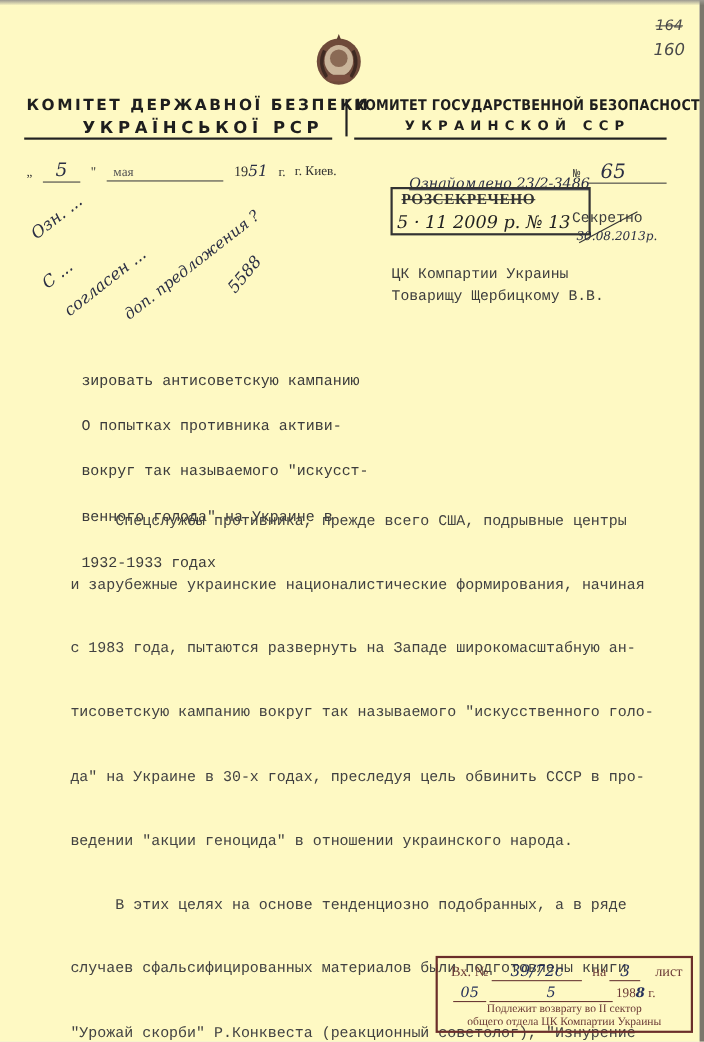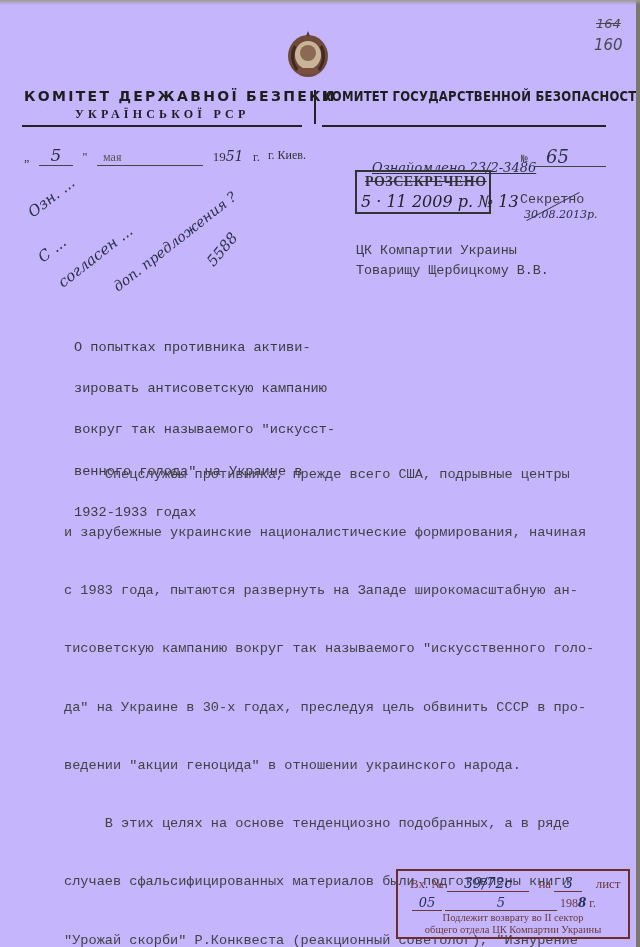--- a/index.html
+++ b/index.html
@@ -4,21 +4,21 @@
   <style>
     html, body { margin: 0; padding: 0; }
     body {
       width: 640px; height: 947px; overflow: hidden; position: relative;
       background: #eceae0;
       font-family: "Liberation Mono", "DejaVu Sans Mono", monospace;
       color: #3a3a3a;
     }
     .page {
       position: absolute; left: 0; top: 0; width: 636px; height: 947px;
-      background: #c4b5fd;
+      background: #fef9c3;
     }
     .right-edge {
       position: absolute; left: 636px; top: 0; width: 4px; height: 947px;
       background: #7b776c;
     }
     .top-shadow {
       position: absolute; left: 0; top: 0; width: 640px; height: 5px;
       background: linear-gradient(#9c9990, rgba(156,153,144,0));
     }
     .abs { position: absolute; }
@@ -26,33 +26,33 @@
     
     .pagenum { font-family: "DejaVu Sans", sans-serif; font-style: italic; color: #4a4a4a; font-size: 15px; }
     .pagenum.old { text-decoration: line-through; font-size: 13px; }
 
     
     .emblem { left: 283px; top: 28px; width: 50px; height: 52px; }
 
     
     .hdr { font-family: "DejaVu Sans", sans-serif; font-weight: bold; color: #1e1e1e; white-space: nowrap; }
     .hdr-ua-1 { left: 24px; top: 88px; font-size: 14px; letter-spacing: 2.3px; }
-    .hdr-ua-2 { left: 75px; top: 107px; font-size: 12px; letter-spacing: 4.2px; font-family: Liberation Serif, serif; }
+    .hdr-ua-2 { left: 75px; top: 107px; font-size: 15px; letter-spacing: 4.2px; }
     .hdr-ru-1 { left: 322px; top: 88px; font-size: 13.5px; letter-spacing: 0.3px; transform: scaleX(0.86); transform-origin: left; }
     .hdr-ru-2 { left: 368px; top: 107px; font-size: 12px; letter-spacing: 5.6px; }
     .vsep { left: 314px; top: 90px; width: 2px; height: 34px; background: #222; }
     .hrule { top: 125px; height: 2px; background: #222; }
 
     
     .printed { font-family: "Liberation Serif", serif; color: #333; font-size: 12px; }
     .blank { border-bottom: 1px solid #444; }
     .hand { font-family: "DejaVu Serif", serif; font-style: italic; color: #2b2f44; }
 
     .stamp-box {
-      left: 355px; top: 170px; width: 136px; height: 44px;
+      left: 355px; top: 170px; width: 182px; height: 44px;
       border: 2px solid #333; box-sizing: border-box;
     }
     .typed { font-family: "Liberation Mono", monospace; color: #3d3d3d; font-size: 13.4px; white-space: pre; }
 
     .subject { left: 74px; top: 313px; font-size: 13.6px; line-height: 13.8px; color: #3b3b3b; }
     .body-text { left: 64px; top: 426px; width: 566px; font-size: 13.6px; line-height: 19.4px; color: #424242; }
     .body-text .ln { display: block; white-space: pre; }
 
     .inbox {
       left: 396px; top: 869px; width: 234px; height: 70px;
@@ -80,20 +80,21 @@
       <path d="M38 18 Q44 30 36 42" stroke="#3f2a22" stroke-width="3" fill="none"></path>
       <rect x="15" y="40" width="20" height="6" fill="#7a4f40"></rect>
       <polygon points="25,3 27,8 23,8" fill="#5b3d30"></polygon>
     </svg>
   </div>
 
   <div class="abs hdr hdr-ua-1">КОМІТЕТ ДЕРЖАВНОЇ БЕЗПЕКИ</div>
   <div class="abs hdr hdr-ua-2">УКРАЇНСЬКОЇ РСР</div>
   <div class="abs vsep"></div>
   <div class="abs hdr hdr-ru-1">КОМИТЕТ ГОСУДАРСТВЕННОЙ БЕЗОПАСНОСТИ</div>
+  <div class="abs hdr hdr-ru-2">УКРАИНСКОЙ ССР</div>
   <div class="abs hrule" style="left:22px;width:280px;"></div>
   <div class="abs hrule" style="left:322px;width:284px;"></div>
 
   <div class="abs" style="left:24px;top:145px;white-space:nowrap;">
     <span class="printed">„</span>
     <span class="hand blank" style="display:inline-block;width:34px;text-align:center;font-size:17px;">5</span>
     <span class="printed">"</span>
     <span class="printed blank" style="display:inline-block;width:100px;padding-left:6px;color:#555;">мая</span>
     <span class="printed" style="font-size:13px;">19</span><span class="hand" style="font-size:14px;">51</span>
     <span class="printed">г.</span>
@@ -119,22 +120,22 @@
   </div>
 
   <span class="abs typed" style="left:520px;top:192px;">Секретно</span>
   <div class="abs" style="left:523px;top:206px;width:60px;height:1px;background:#333;transform:rotate(-28deg);"></div>
   <span class="abs hand" style="left:524px;top:208px;font-size:11px;">30.08.2013р.</span>
 
   <div class="abs typed" style="left:356px;top:243px;">ЦК Компартии Украины</div>
   <div class="abs typed" style="left:356px;top:263px;">Товарищу Щербицкому В.В.</div>
 
   <div class="abs typed subject">
+    <div>зировать антисоветскую кампанию</div>
     <div>О попытках противника активи-</div>
-    <div>зировать антисоветскую кампанию</div>
     <div>вокруг так называемого "искусст-</div>
     <div>венного голода" на Украине в</div>
     <div>1932-1933 годах</div>
   </div>
 
   <div class="abs typed body-text">
     <span class="ln">     Спецслужбы противника, прежде всего США, подрывные центры</span>
     <span class="ln">и зарубежные украинские националистические формирования, начиная</span>
     <span class="ln">с 1983 года, пытаются развернуть на Западе широкомасштабную ан-</span>
     <span class="ln">тисоветскую кампанию вокруг так называемого "искусственного голо-</span>

